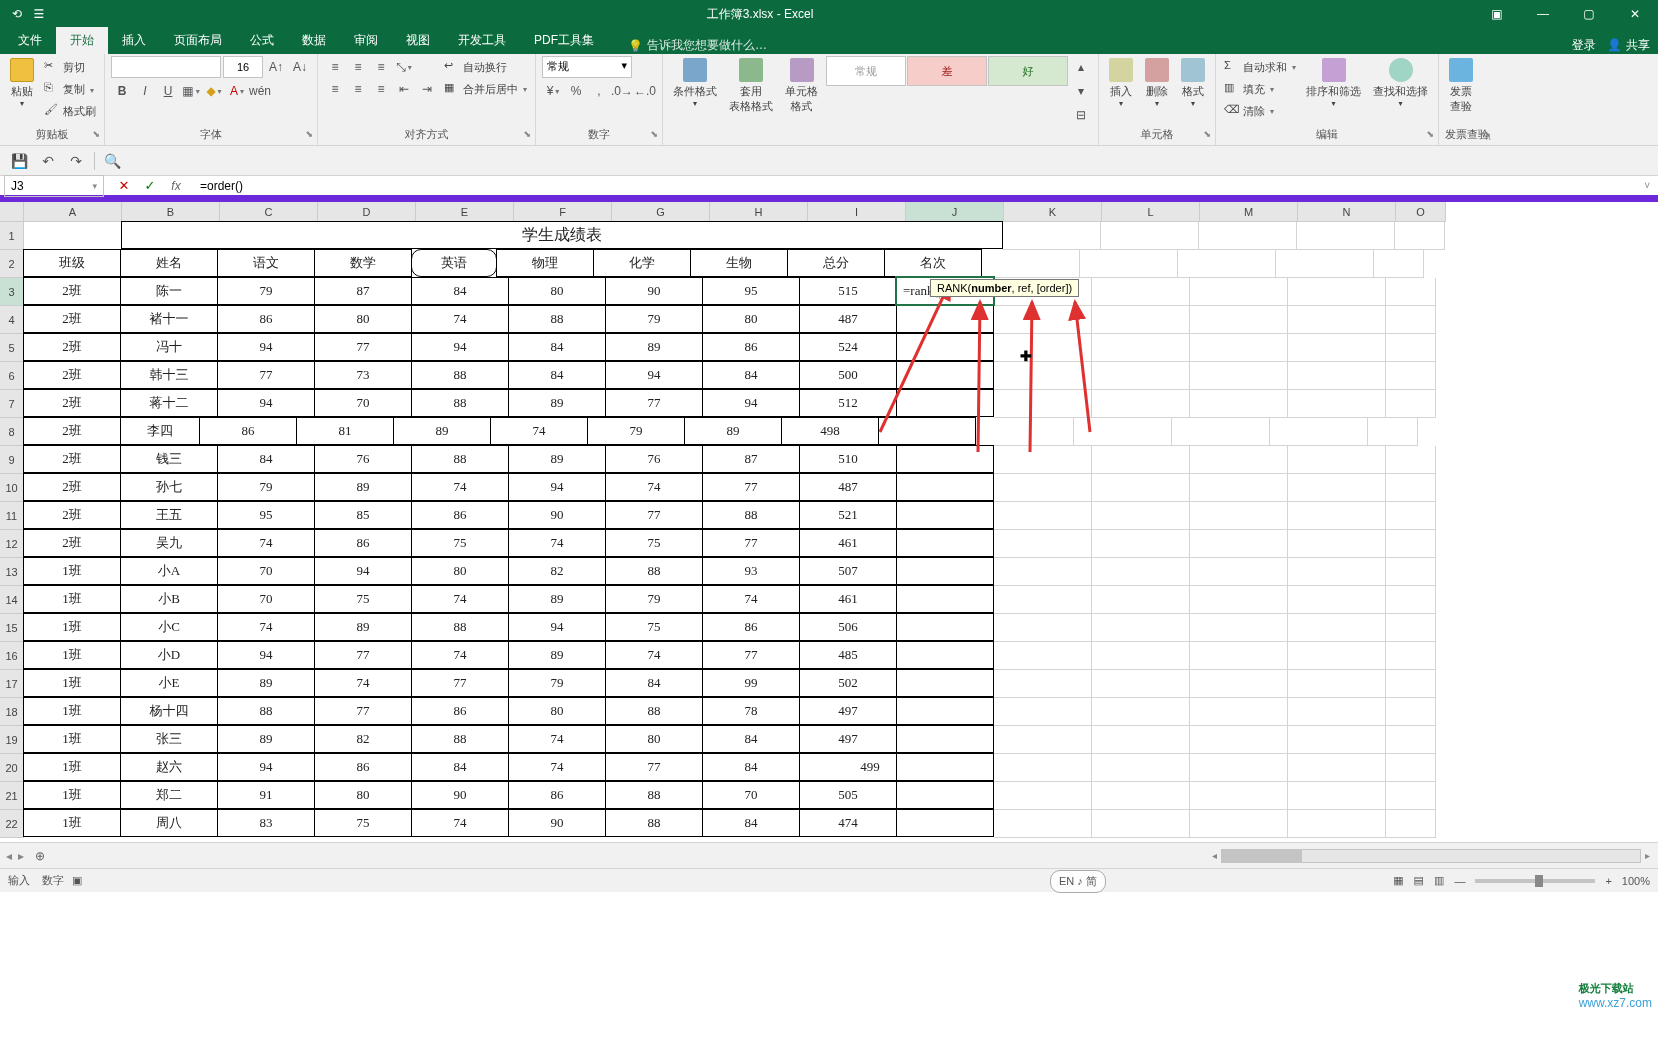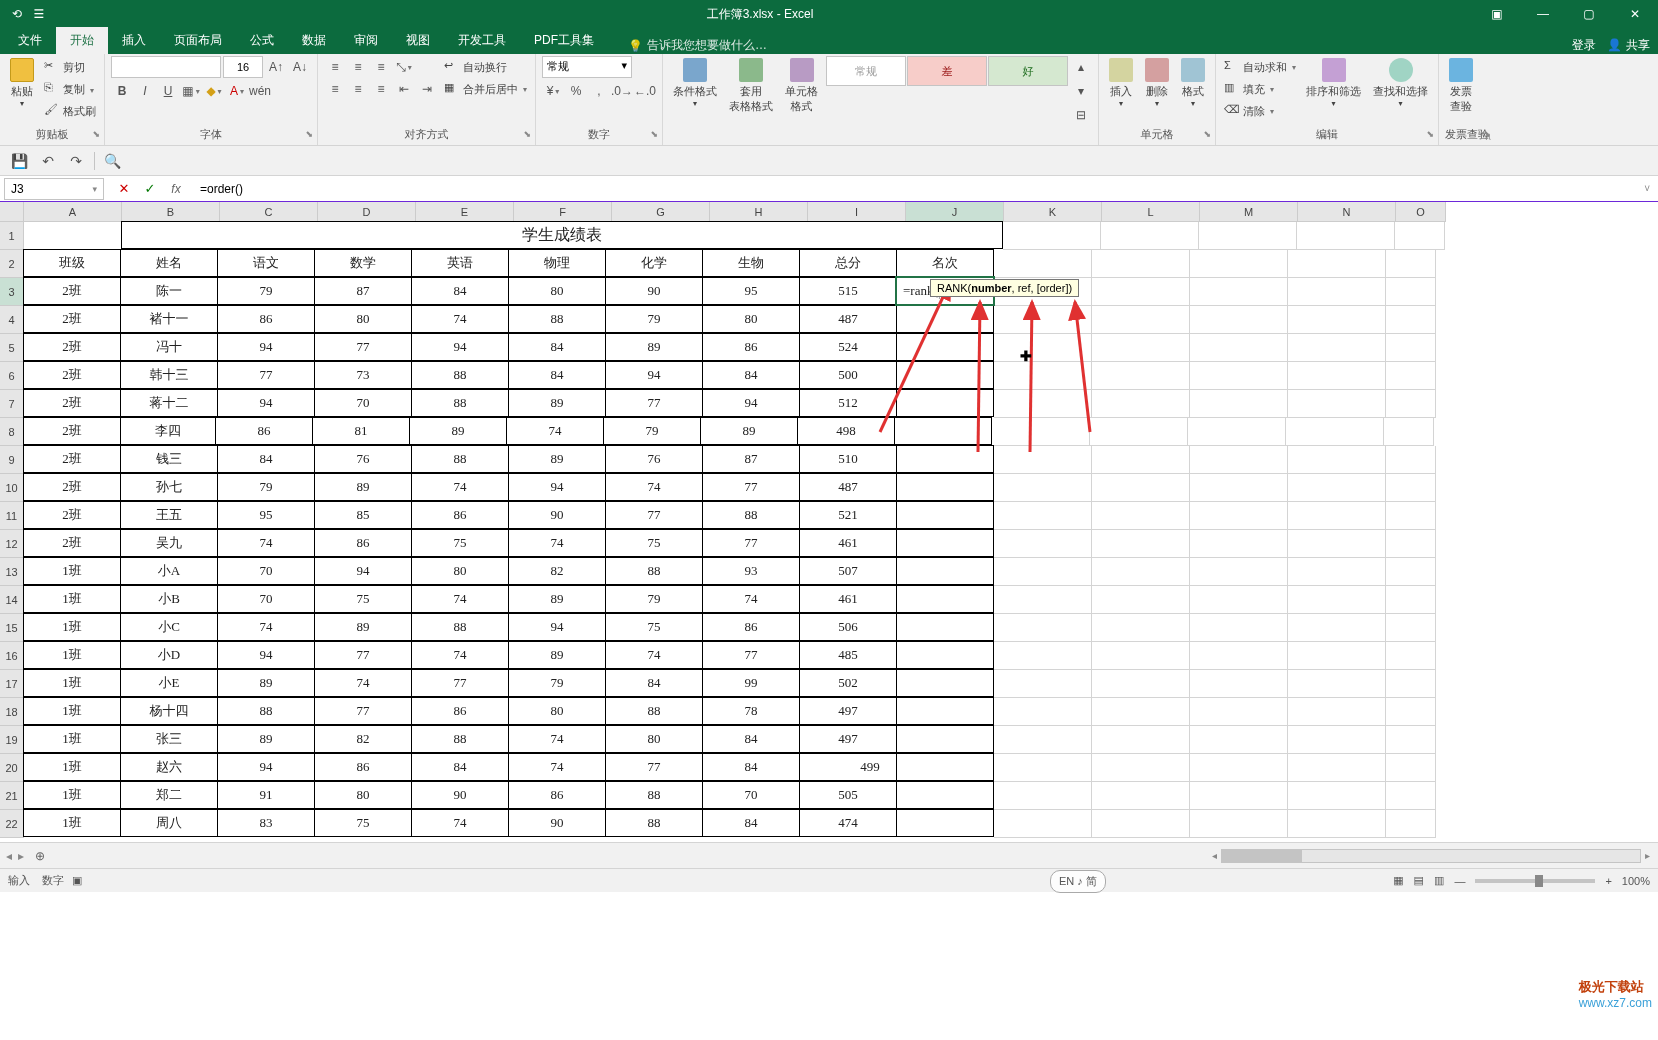--- a/index.html
+++ b/index.html
@@ -39,21 +39,21 @@
 
 .style-gallery { display: flex; gap: 2px; }
 .style-cell { width: 80px; height: 60px; border: 1px solid #c4c4c4; background: #fff; font-size: 11px; display: flex; flex-direction: column; }
 .style-cell-body { flex: 1; display: flex; align-items: center; justify-content: center; color: #999; }
 
 
 .qat { background: #f1f1f1; height: 30px; display: flex; align-items: center; padding-left: 10px; gap: 8px; border-bottom: 1px solid #d4d4d4; }
 .qat-btn { width: 20px; height: 20px; display: flex; align-items: center; justify-content: center; font-size: 14px; color: #555; cursor: pointer; }
 
 
-.formula-row { height: 26px; display: flex; align-items: center; border-bottom: 1px solid #6d28d9; background: #fff; }
+.formula-row { height: 26px; display: flex; align-items: center; border-bottom: 7px solid #6d28d9; background: #fff; }
 .name-box { width: 100px; height: 22px; border: 1px solid #c4c4c4; margin-left: 4px; font-size: 12px; padding: 0 6px; display: flex; align-items: center; justify-content: space-between; }
 .formula-editbox { display: flex; align-items: center; margin-left: 10px; gap: 6px; }
 .formula-icon { width: 20px; height: 20px; display: flex; align-items: center; justify-content: center; font-size: 13px; cursor: pointer; }
 .formula-fx { font-style: italic; font-size: 12px; color: #666; }
 .formula-input { margin-left: 10px; font-size: 12px; flex: 1; padding: 0 4px; }
 
 
 .grid-wrap { position: relative; height: 640px; overflow: hidden; }
 .corner { position: absolute; left: 0; top: 0; width: 24px; height: 20px; background: #e6e6e6; border-right: 1px solid #ccc; border-bottom: 1px solid #ccc; }
 .col-headers { position: absolute; left: 24px; top: 0; height: 20px; display: flex; }
@@ -416,21 +416,21 @@
         <div class="cell" style="width: 98px;"></div>
         <div class="cell" style="width: 98px;"></div>
         <div class="cell" style="width: 98px;"></div>
         <div class="cell" style="width: 50px;"></div>
       </div>
       <div class="cell-row">
         <div class="cell bordered" style="width: 98px;">班级</div>
         <div class="cell bordered" style="width: 98px;">姓名</div>
         <div class="cell bordered" style="width: 98px;">语文</div>
         <div class="cell bordered" style="width: 98px;">数学</div>
-        <div class="cell bordered" style="width: 98px;">英语</div>
+        <div class="cell bordered" style="width: 86px; border-radius: 10px;">英语</div>
         <div class="cell bordered" style="width: 98px;">物理</div>
         <div class="cell bordered" style="width: 98px;">化学</div>
         <div class="cell bordered" style="width: 98px;">生物</div>
         <div class="cell bordered" style="width: 98px;">总分</div>
         <div class="cell bordered" style="width: 98px;">名次</div>
         <div class="cell" style="width: 98px;"></div>
         <div class="cell" style="width: 98px;"></div>
         <div class="cell" style="width: 98px;"></div>
         <div class="cell" style="width: 98px;"></div>
         <div class="cell" style="width: 50px;"></div>
@@ -515,21 +515,21 @@
         <div class="cell bordered" style="width: 98px;">512</div>
         <div class="cell bordered" style="width: 98px;"></div>
         <div class="cell" style="width: 98px;"></div>
         <div class="cell" style="width: 98px;"></div>
         <div class="cell" style="width: 98px;"></div>
         <div class="cell" style="width: 98px;"></div>
         <div class="cell" style="width: 50px;"></div>
       </div>
       <div class="cell-row">
         <div class="cell bordered" style="width: 98px;">2班</div>
-        <div class="cell bordered" style="width: 96px;">李四</div>
+        <div class="cell bordered" style="width: 80px;">李四</div>
         <div class="cell bordered" style="width: 98px;">86</div>
         <div class="cell bordered" style="width: 98px;">81</div>
         <div class="cell bordered" style="width: 98px;">89</div>
         <div class="cell bordered" style="width: 98px;">74</div>
         <div class="cell bordered" style="width: 98px;">79</div>
         <div class="cell bordered" style="width: 98px;">89</div>
         <div class="cell bordered" style="width: 98px;">498</div>
         <div class="cell bordered" style="width: 98px;"></div>
         <div class="cell" style="width: 98px;"></div>
         <div class="cell" style="width: 98px;"></div>
@@ -826,15 +826,15 @@
     <span>+</span>
     <span>100%</span>
   </div>
 </div>
 
 <div class="ime-badge" style="left:1050px; top:870px;">
     <span>EN ♪ 简</span>
   </div>
 
 <div class="watermark">
-  <div style="font-size:13px;font-weight:bold;color:#c2410c;">极光下载站</div>
+  <div style="font-size:11px;font-weight:bold;color:#15803d;">极光下载站</div>
   <div>www.xz7.com</div>
 </div>
 
 </body></html>

